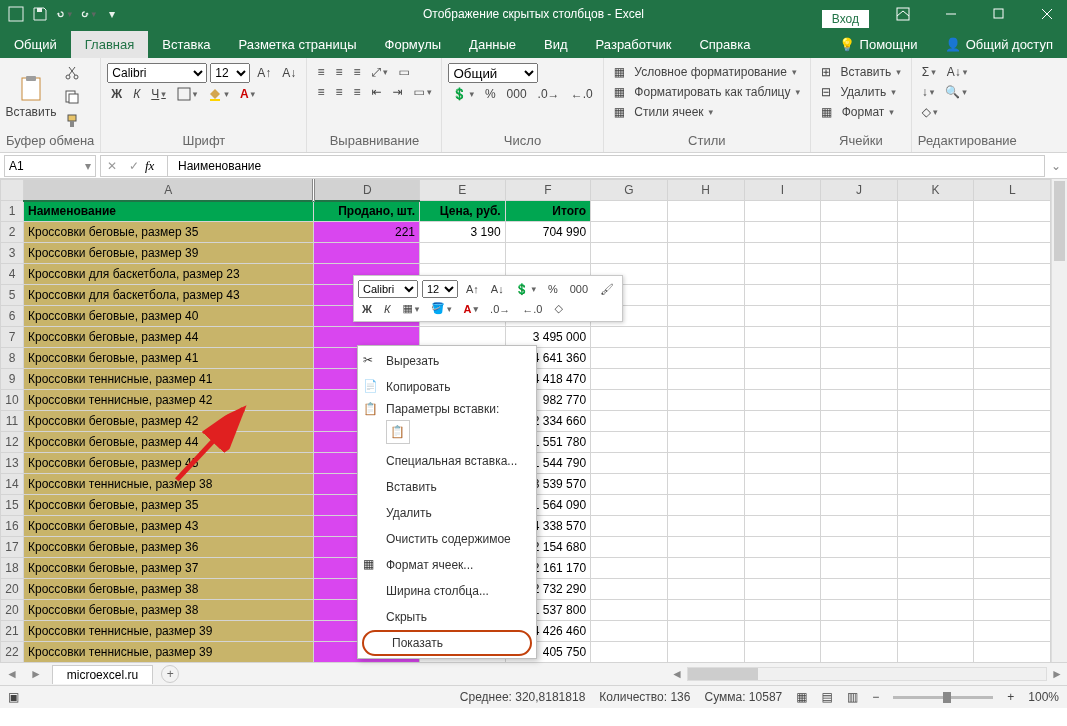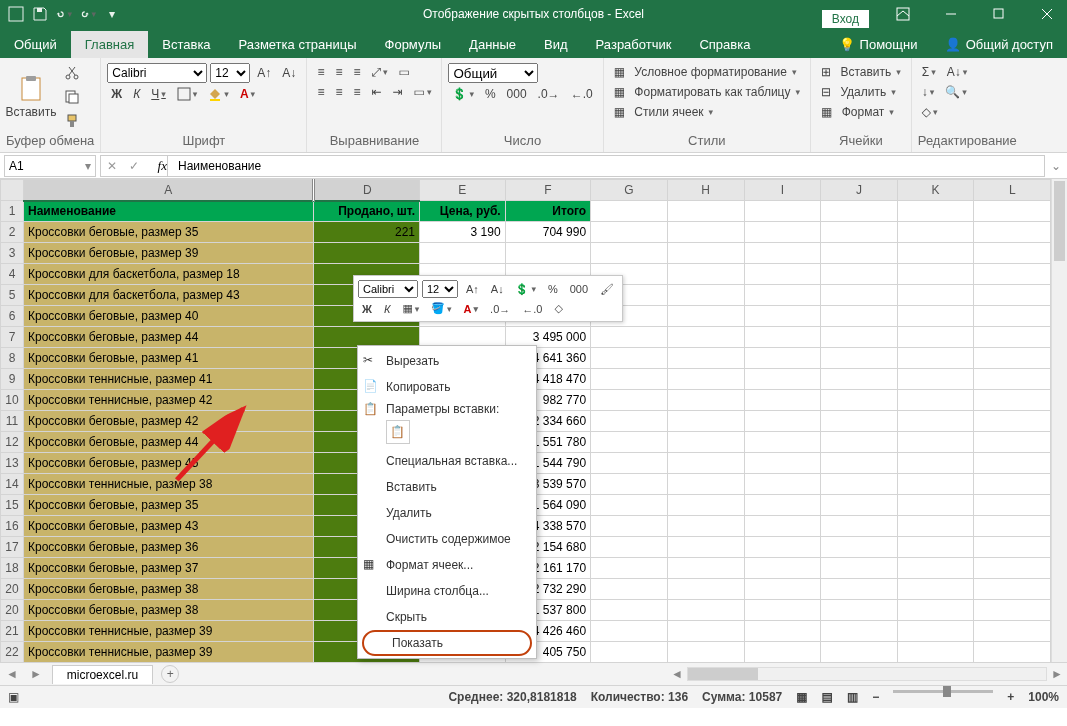--- a/index.html
+++ b/index.html
@@ -30,50 +30,50 @@
 .ribbon-big { display: flex; flex-direction: column; align-items: center; justify-content: center; gap: 2px; width: 50px; }
 .ribbon-row { display: flex; align-items: center; gap: 3px; margin: 1px 0; }
 select.font-name { width: 100px; height: 20px; font-size: 12px; }
 select.font-size { width: 40px; height: 20px; font-size: 12px; }
 .caret-down::after { content: '▾'; font-size: 9px; margin-left: 2px; color: #666; }
 
 
 .fbar { height: 26px; border-bottom: 1px solid #d4d4d4; display: flex; align-items: center; background: #fff; }
 .name-box { width: 92px; height: 22px; border: 1px solid #ccc; margin: 0 4px; padding: 0 4px; font-size: 12px; display: flex; align-items: center; justify-content: space-between; }
 .fbar-btn { width: 22px; text-align: center; color: #999; }
-.fbar-fx { width: 22px; text-align: right; font-style: italic; font-family: 'Times New Roman'; font-size: 13px; }
+.fbar-fx { width: 22px; text-align: left; font-style: italic; font-family: 'Times New Roman'; font-size: 13px; }
 .fbar-input { flex: 1; height: 22px; border: 1px solid #ccc; border-left: none; padding: 0 10px; font-size: 12px; display: flex; align-items: center; }
 
 
 .grid-wrap { position: relative; display: flex; height: 483px; }
 .grid { border-collapse: collapse; font-size: 12px; }
 .grid td, .grid th { border: 1px solid #d4d4d4; height: 21px; padding: 0 4px; white-space: nowrap; }
 .col-rownum { width: 23px; background: #e6e6e6; text-align: center; color: #555; font-weight: normal; }
 .col-hdr { background: #e6e6e6; text-align: center; color: #555; font-weight: normal; position: relative; }
 .col-hdr.sel { background: #d2d2d2; border-bottom: 2px solid #217346; }
 th.col-sel-left { border-right: 3px double #888; }
-td.sel-col { background: #4d7c0f; }
+td.sel-col { background: #d946ef; }
 .hdrcell { background: #00a651; color: #000; font-weight: bold; }
 .hdrcell2 { background: #00a651; color: #000; font-weight: bold; text-align: right; }
 .datacell-a { background: #c8b46a; color: #000; }
 .num { text-align: right; }
 .corner { width: 23px; background: #e6e6e6; }
 
 
 .sheet-tabs { height: 23px; border-top: 1px solid #d4d4d4; display: flex; align-items: center; background: #f3f3f3; font-size: 12px; }
 .sheet-nav { padding: 0 6px; color: #888; }
 .sheet-tab { background: #fff; border: 1px solid #ccc; border-bottom: none; padding: 2px 14px; margin-left: 4px; }
 .sheet-add { margin-left: 8px; width: 18px; height: 18px; border: 1px solid #ccc; border-radius: 50%; display: flex; align-items: center; justify-content: center; font-size: 12px; color: #666; }
 .sheet-scroll { margin-left: auto; width: 400px; height: 14px; display: flex; }
 .sheet-scroll-track { flex: 1; background: #f0f0f0; border: 1px solid #ddd; position: relative; }
 .sheet-scroll-thumb { position: absolute; left: 0; top: 0; bottom: 0; width: 70px; background: #cdcdcd; }
 
 
 .status { height: 23px; background: #f3f3f3; border-top: 1px solid #d4d4d4; display: flex; align-items: center; font-size: 12px; color: #444; padding: 0 8px; gap: 18px; }
-.status .stat-right { margin-left: auto; display: flex; gap: 14px; align-items: flex-start; font-weight: bold; }
+.status .stat-right { margin-left: auto; display: flex; gap: 14px; align-items: center; }
 .zoom-slider { width: 100px; height: 3px; background: #bbb; position: relative; }
 .zoom-slider::after { content: ''; position: absolute; left: 50%; top: -4px; width: 8px; height: 11px; background: #888; }
 
 
 .mini-toolbar { position: absolute; left: 353px; top: 275px; background: #fff; border: 1px solid #c8c8c8; box-shadow: 1px 1px 4px rgba(0,0,0,0.2); padding: 4px; display: flex; flex-direction: column; gap: 2px; }
 .mini-row { display: flex; gap: 4px; align-items: center; }
 .mini-toolbar .sm { font-size: 11px; }
 .mini-toolbar select { height: 18px; font-size: 11px; }
 
 
@@ -380,21 +380,21 @@
           <td class="num"></td>
           <td></td>
           <td></td>
           <td></td>
           <td></td>
           <td></td>
           <td></td>
         </tr>
         <tr>
           <td class="col-rownum">4</td>
-          <td class="datacell-a">Кроссовки для баскетбола, размер 18</td>
+          <td class="datacell-a">Кроссовки для баскетбола, размер 23</td>
           <td class="num sel-col"></td>
           <td class="num"></td>
           <td class="num"></td>
           <td></td>
           <td></td>
           <td></td>
           <td></td>
           <td></td>
           <td></td>
         </tr>

